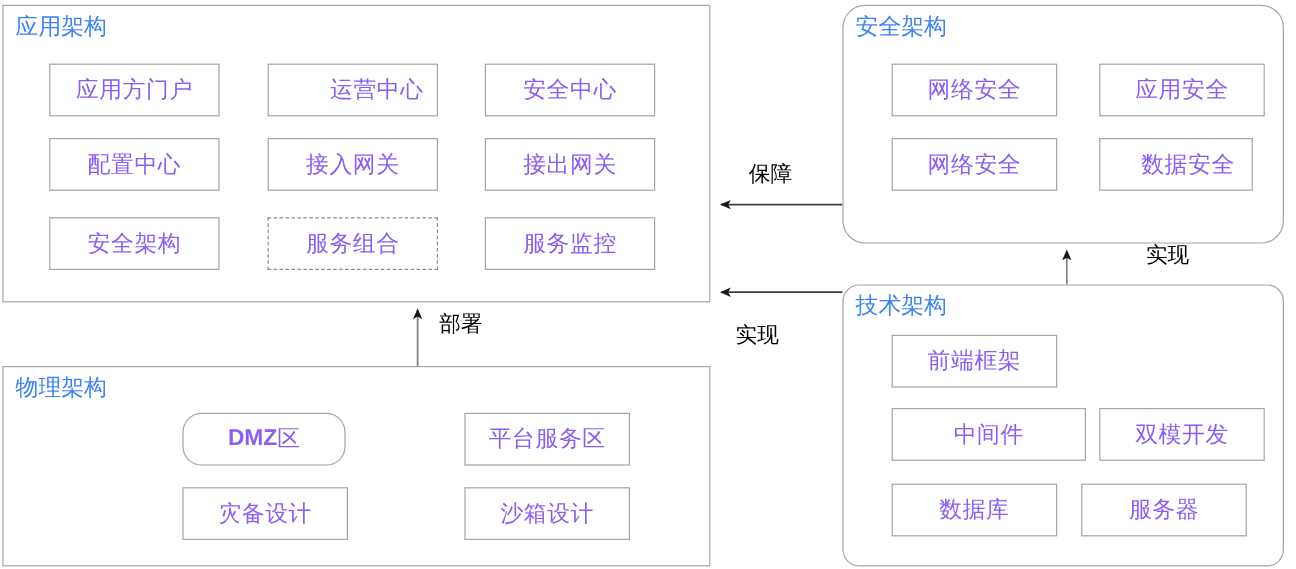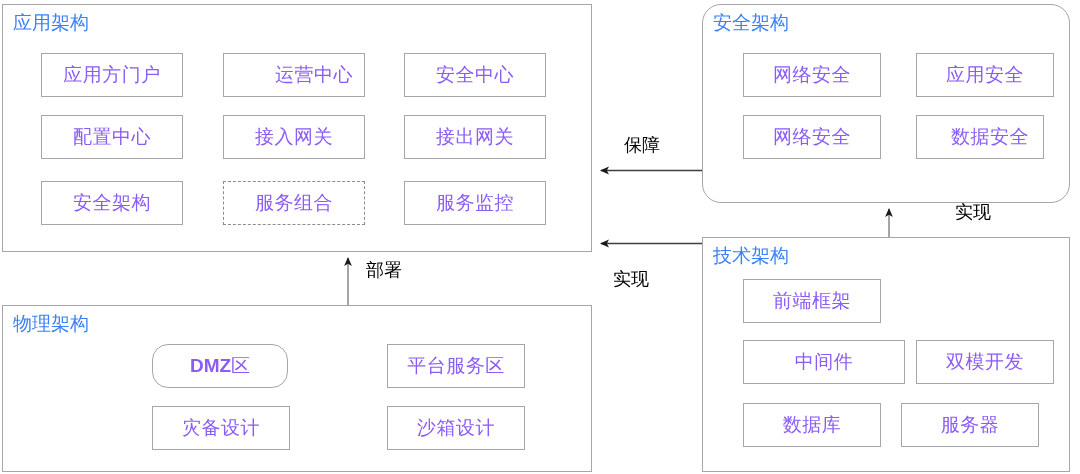--- a/index.html
+++ b/index.html
@@ -112,21 +112,21 @@
   <div class="group" style="left:702px; top:4px; width:368px; height:199px;border-radius:19px;">
     <div class="group-title">安全架构</div>
 
     <div class="node" style="left:40px; top:48px; width:138px; height:44px;">网络安全</div>
     <div class="node" style="left:213px; top:48px; width:138px; height:44px;">应用安全</div>
 
     <div class="node" style="left:40px; top:110px; width:138px; height:44px;">网络安全</div>
     <div class="node" style="left:213px; top:110px; width:128px; height:44px;padding-left:20px;">数据安全</div>
   </div>
 
-  <div class="group" style="left:702px; top:237px; width:368px; height:235px;">
+  <div class="group" style="left:702px; top:237px; width:368px; height:235px;border-radius:14px;">
     <div class="group-title">技术架构</div>
 
     <div class="node" style="left:40px; top:41px; width:138px; height:44px;">前端框架</div>
 
     <div class="node" style="left:40px; top:102px; width:162px; height:44px;">中间件</div>
     <div class="node" style="left:213px; top:102px; width:138px; height:44px;">双模开发</div>
 
     <div class="node" style="left:40px; top:165px; width:138px; height:44px;">数据库</div>
     <div class="node" style="left:198px; top:165px; width:138px; height:44px;">服务器</div>
   </div>

